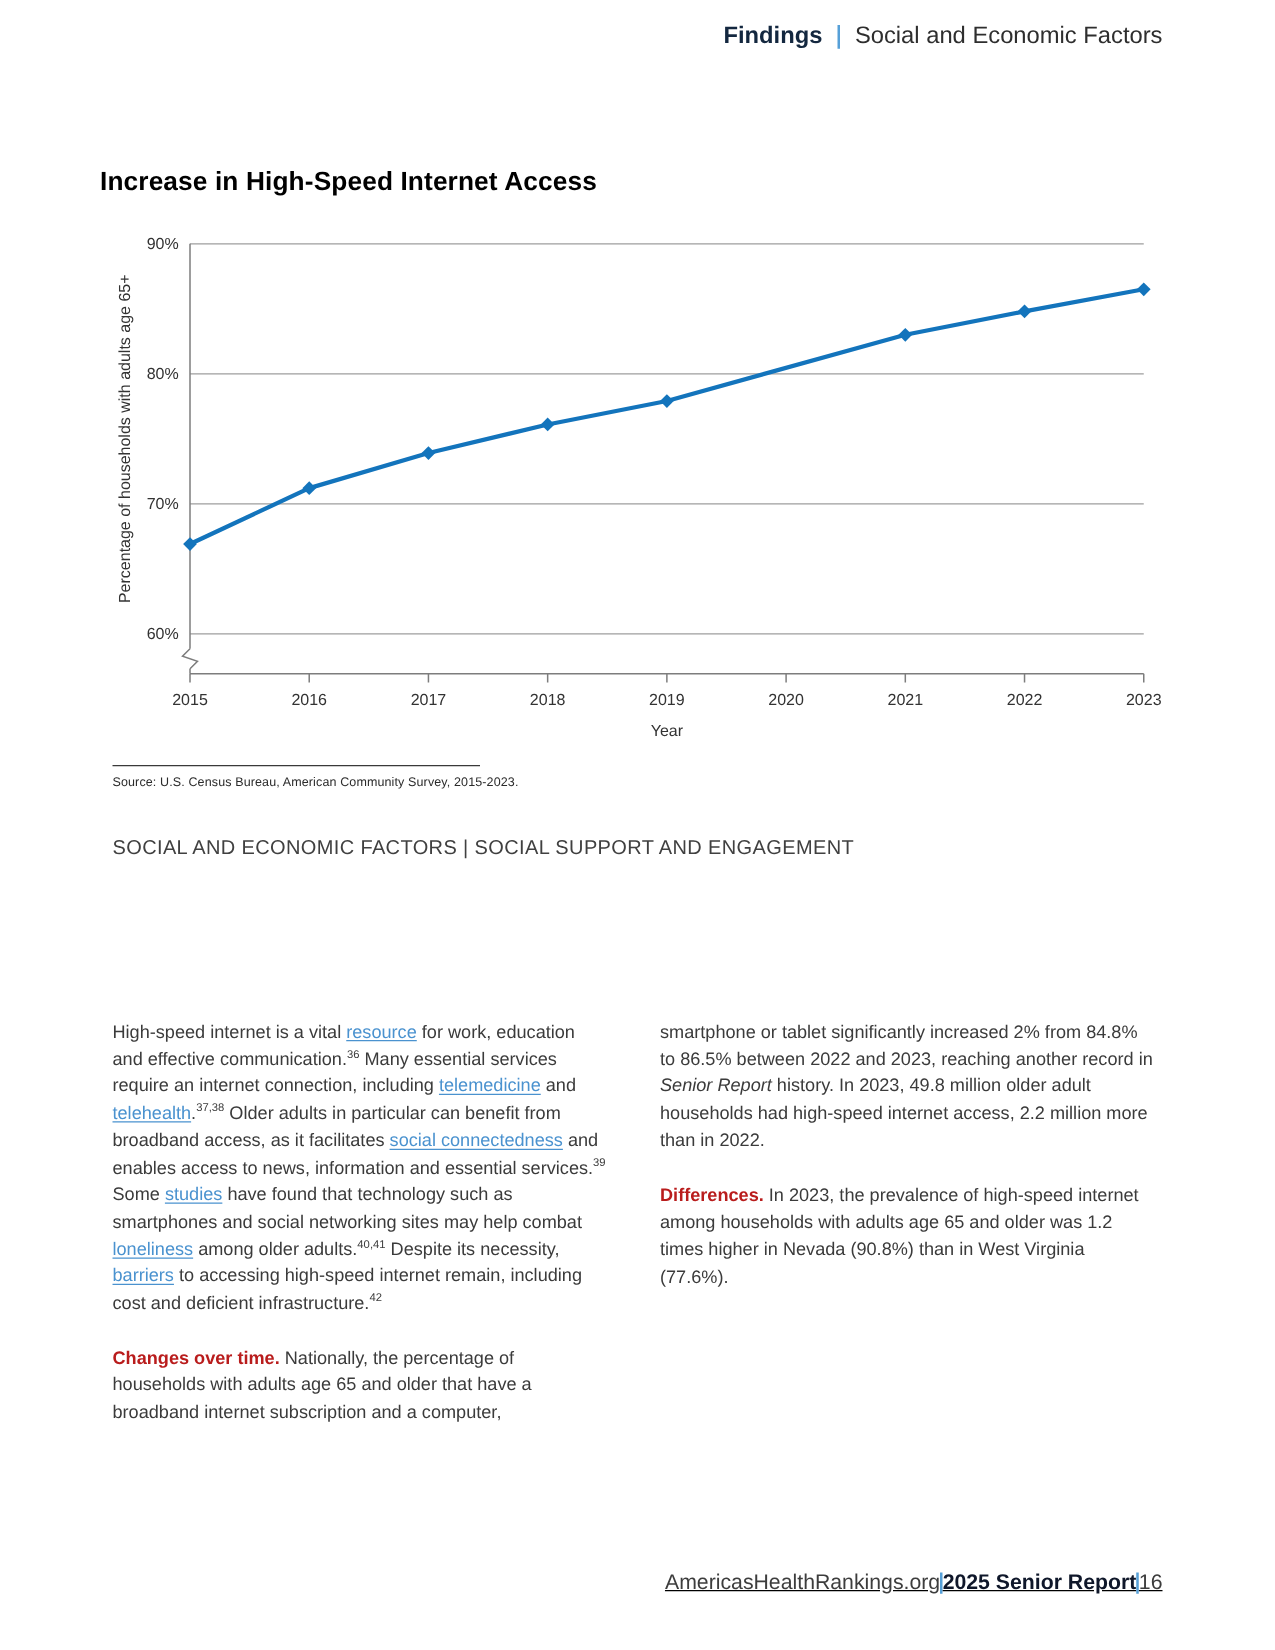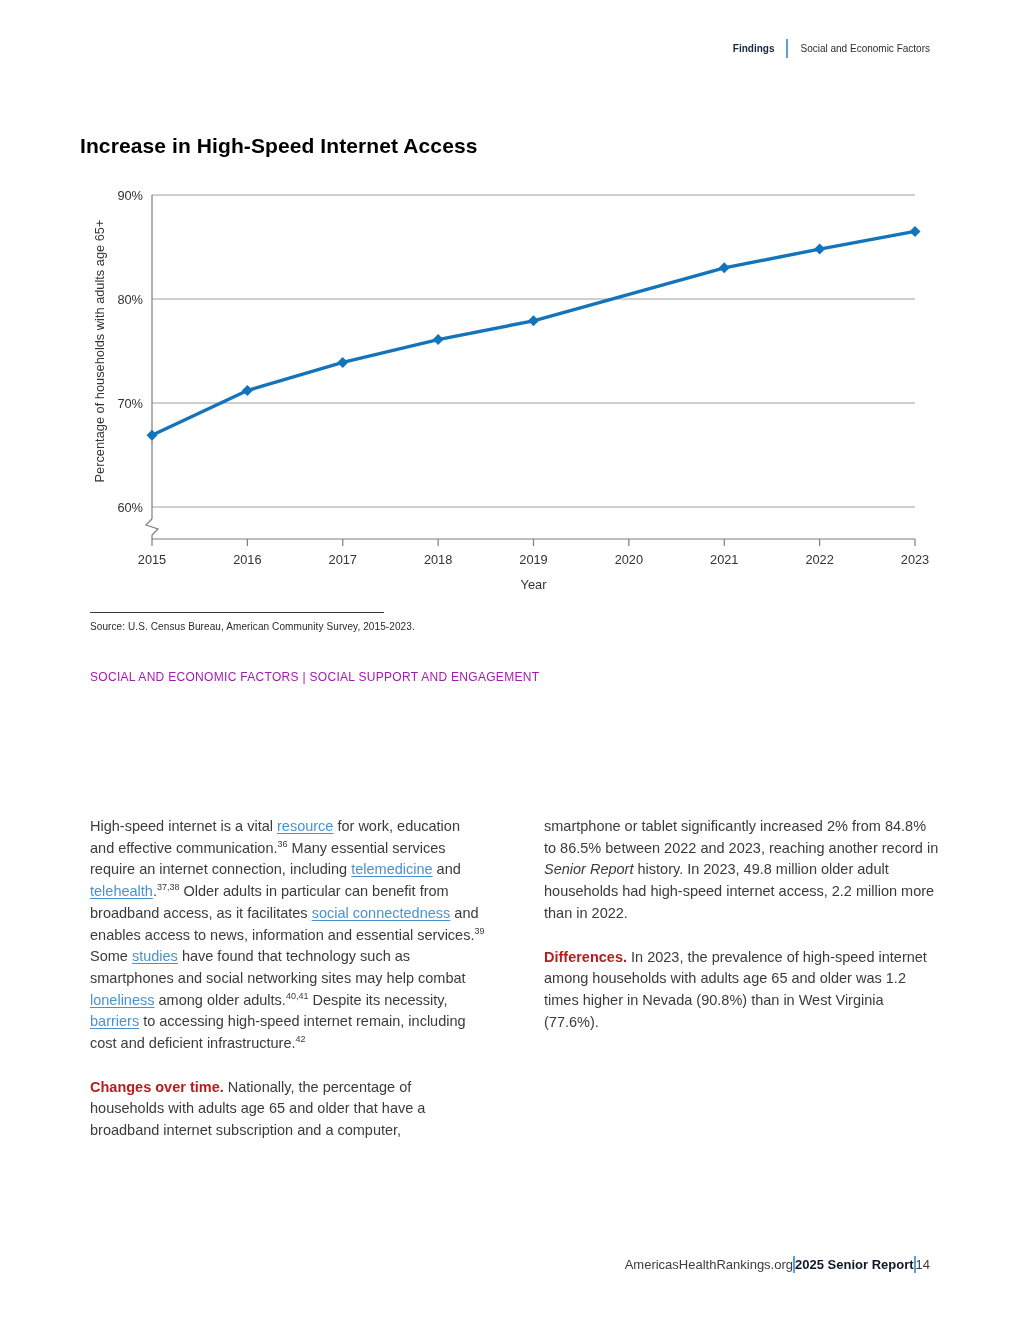--- a/index.html
+++ b/index.html
@@ -5,45 +5,45 @@
   html,body{margin:0;padding:0;background:#e8e8e8;}
   .page{
     position:relative;
     width:1020px;height:1320px;
     background:#ffffff;
     margin:0 auto;
     font-family:"Liberation Sans", sans-serif;
     overflow:hidden;
   }
   
-  .hdr{position:absolute;top:39px;right:90px;display:flex;align-items:center;gap:12px;font-size:10px;}
+  .hdr{position:absolute;top:18px;right:90px;display:flex;align-items:center;gap:12px;font-size:19px;}
   .hdr .sect{font-weight:700;color:#13273f;}
   .hdr .sub{color:#2e2e2e;}
   .vdiv{width:2px;height:19px;background:#56a0d8;}
   
   .chart-title{position:absolute;left:80px;top:134px;font-size:21px;font-weight:700;color:#000000;letter-spacing:0.1px;}
   .chart-wrap{position:absolute;left:90px;top:183px;width:840px;height:418px;}
   .tick{font-size:12.8px;fill:#333;font-family:"Liberation Sans",sans-serif;}
   .src-rule{position:absolute;left:90px;top:612px;width:294px;height:0;border-top:1.5px solid #3a3a3a;}
   .src-text{position:absolute;left:90px;top:621px;font-size:10px;color:#2b2b2b;letter-spacing:0.1px;}
   
-  .eyebrow{position:absolute;left:90px;top:670px;font-size:12px;color:#a21caf;letter-spacing:0.3px;}
+  .eyebrow{position:absolute;left:90px;top:670px;font-size:16px;color:#404040;letter-spacing:0.3px;}
   .keymsg{position:absolute;left:90px;top:700px;width:780px;font-size:18.5px;line-height:26px;color:#3a3a3a;}
   .h1{position:absolute;left:88px;top:768px;font-size:30px;font-weight:400;color:#1a4875;letter-spacing:-0.2px;}
   
   .col{position:absolute;top:816px;width:398px;font-size:14.5px;line-height:21.7px;color:#3b3b3b;}
   .col.left{left:90px;}
-  .col.right{left:544px;}
+  .col.right{left:528px;}
   .col p{margin:0 0 22px 0;}
   .link{color:#4a92cf;text-decoration:underline;text-underline-offset:2px;text-decoration-thickness:1px;}
   .b{font-weight:700;color:#b91c1c;}
   .i{font-style:italic;}
   sup{font-size:9px;line-height:0;}
   
-  .ftr{position:absolute;top:1256px;right:90px;display:flex;align-items:center;font-size:13px;}
+  .ftr{position:absolute;top:1256px;right:90px;display:flex;align-items:center;font-size:17px;text-decoration:underline;}
   .ftr .site{color:#3d3d3d;}
   .ftr .rep{font-weight:700;color:#0f172a;}
   .ftr .pg{color:#3d3d3d;}
   .ftr .vdiv{height:17px;}
 </style>
 </head>
 <body>
 
 <div class="page">
 
@@ -114,16 +114,16 @@
   <div class="col right">
     <p><span>smartphone or tablet significantly increased 2% from 84.8% to 86.5% between 2022 and 2023, reaching another record in </span><span class="i">Senior Report</span><span> history. In 2023, 49.8 million older adult households had high-speed internet access, 2.2 million more than in 2022.</span></p>
     <p><span class="b">Differences.</span><span> In 2023, the prevalence of high-speed internet among households with adults age 65 and older was 1.2 times higher in Nevada (90.8%) than in West Virginia (77.6%).</span></p>
   </div>
 
   <div class="ftr">
     <span class="site">AmericasHealthRankings.org</span>
     <span class="vdiv"></span>
     <span class="rep">2025 Senior Report</span>
     <span class="vdiv"></span>
-    <span class="pg">14</span>
+    <span class="pg">16</span>
   </div>
 
 </div>
 
 </body></html>

